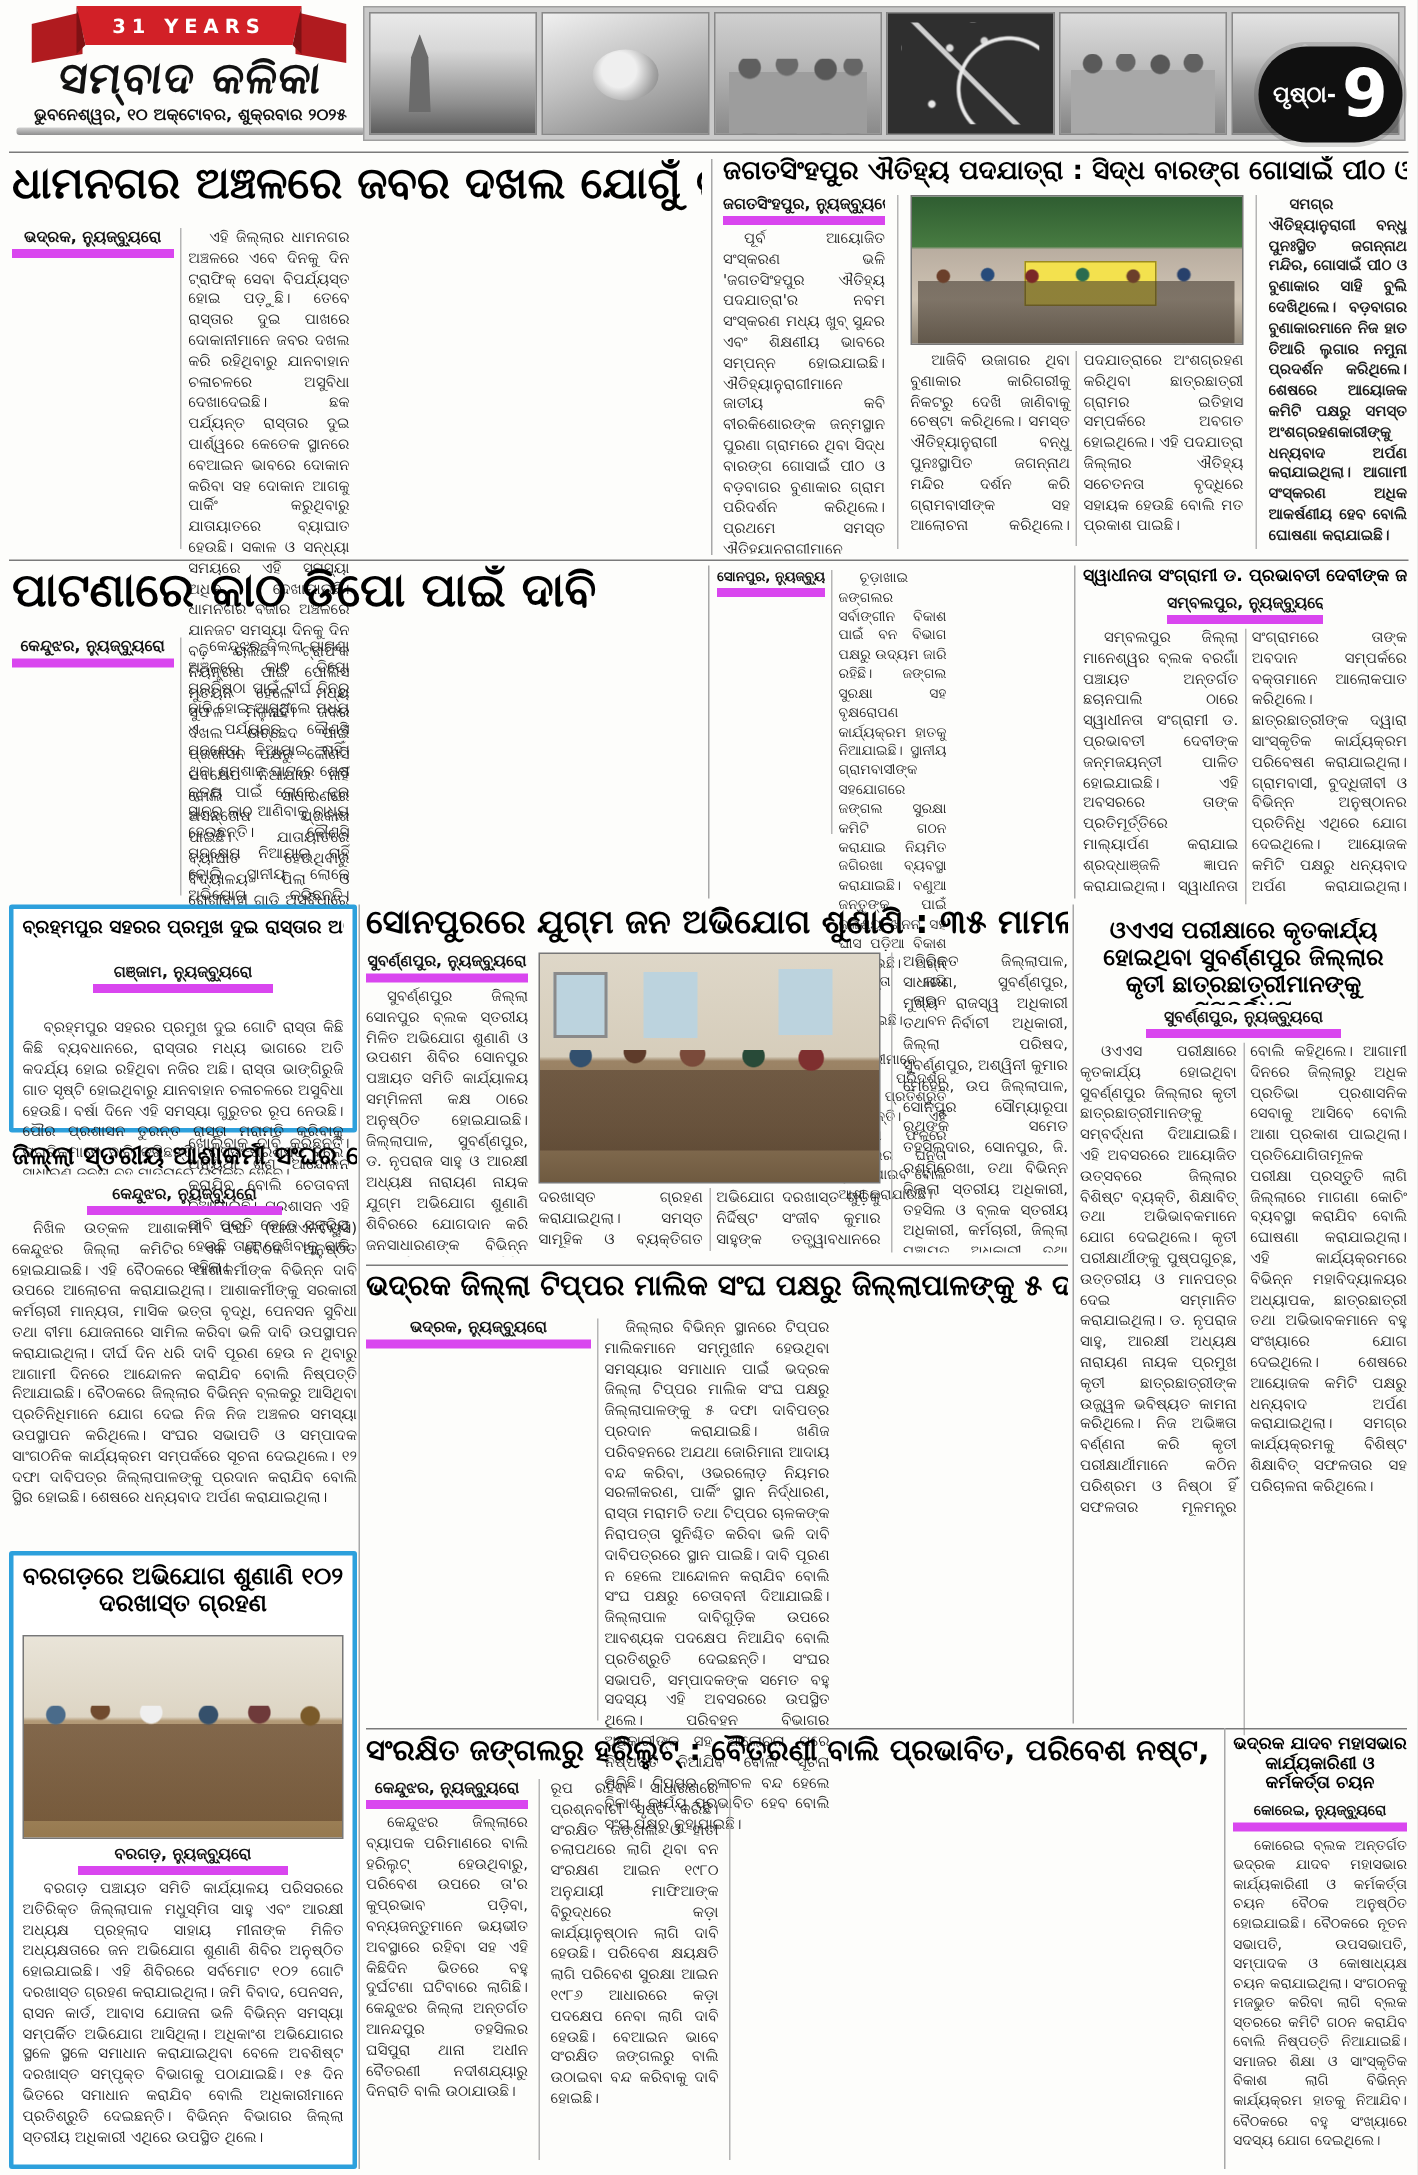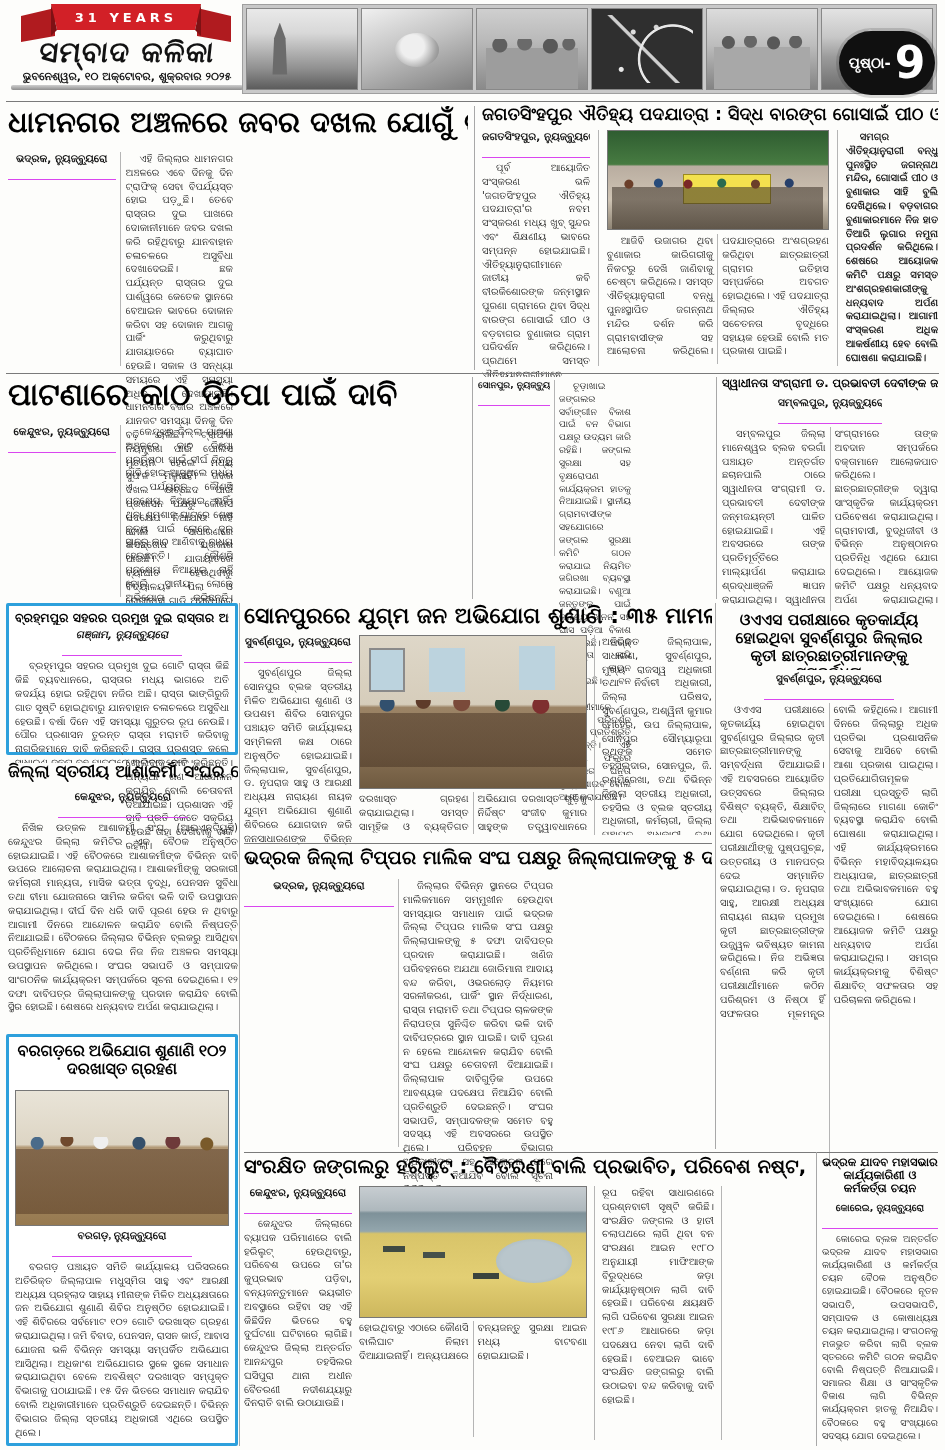--- a/index.html
+++ b/index.html
@@ -60,22 +60,22 @@
     position:absolute; right:10px; top:20px; width:96px; height:64px; background:#101010;
     border-radius:34px; color:#fff; display:flex; align-items:center; justify-content:center; gap:4px;
     box-shadow:0 0 0 3px rgba(16,16,16,.15);
     margin-top:11px;
   }
   .page-badge .lbl { font-size:15px; font-weight:bold; }
   .page-badge .num { font-size:44px; font-weight:bold; line-height:1; }
   
   .headline { font-weight:bold; color:#000; white-space:nowrap; overflow:hidden; line-height:1.15; }
   .headline.wrap { white-space:normal; }
-  .byline { font-weight:bold; font-size:10.5px; text-align:center; border-bottom:1px solid #d946ef;
-            padding-bottom:14px; margin-bottom:3px; white-space:nowrap; overflow:hidden; }
+  .byline { font-weight:bold; font-size:10.5px; text-align:center; border-bottom:6px solid #d946ef;
+            padding-bottom:2px; margin-bottom:3px; white-space:nowrap; overflow:hidden; }
   .body { font-size:10px; line-height:1.38; text-align:justify; color:#1c1c1c;
           text-indent:14px; overflow:hidden; }
   .cols2 { column-count:2; column-gap:9px; column-rule:1px solid #b5b5b5; }
   .cols3 { column-count:3; column-gap:9px; column-rule:1px solid #b5b5b5; }
   .cols4 { column-count:4; column-gap:10px; column-rule:1px solid #b5b5b5; }
   .vrule { position:absolute; width:1px; background:#a8a8a8; }
   .hrule { position:absolute; height:1px; background:#7a7a7a; }
   .abs { position:absolute; }
   .photo { border:1px solid #777; position:relative; overflow:hidden; }
   .bluebox { border:3px solid #2da0dc; border-radius:2px; background:#ffffff; padding:5px 6px; }
@@ -213,31 +213,31 @@
   <div class="vrule" style="left:716px; top:377px; height:222px;"></div>
 
   <div class="abs" style="left:722px; top:377px; width:216px; height:222px;">
     <div class="headline" style="font-size:11.5px; height:17px; text-align:center;">ସ୍ୱାଧୀନତା ସଂଗ୍ରାମୀ ଡ. ପ୍ରଭାବତୀ ଦେବୀଙ୍କ ଜନ୍ମଜୟନ୍ତୀ ପାଳିତ</div>
     <div class="byline" style="width:104px; margin:2px auto 3px;">ସମ୍ବଲପୁର, ନ୍ୟୁଜ୍ବ୍ୟୁରୋ</div>
     <div class="cols2 body" style="height:184px;">ସମ୍ବଲପୁର ଜିଲ୍ଲା ମାନେଶ୍ୱର ବ୍ଲକ ବରଗାଁ ପଞ୍ଚାୟତ ଅନ୍ତର୍ଗତ ଛଚାନପାଲି ଠାରେ ସ୍ୱାଧୀନତା ସଂଗ୍ରାମୀ ଡ. ପ୍ରଭାବତୀ ଦେବୀଙ୍କ ଜନ୍ମଜୟନ୍ତୀ ପାଳିତ ହୋଇଯାଇଛି। ଏହି ଅବସରରେ ତାଙ୍କ ପ୍ରତିମୂର୍ତ୍ତିରେ ମାଲ୍ୟାର୍ପଣ କରାଯାଇ ଶ୍ରଦ୍ଧାଞ୍ଜଳି ଜ୍ଞାପନ କରାଯାଇଥିଲା। ସ୍ୱାଧୀନତା ସଂଗ୍ରାମରେ ତାଙ୍କ ଅବଦାନ ସମ୍ପର୍କରେ ବକ୍ତାମାନେ ଆଲୋକପାତ କରିଥିଲେ। ଛାତ୍ରଛାତ୍ରୀଙ୍କ ଦ୍ୱାରା ସାଂସ୍କୃତିକ କାର୍ଯ୍ୟକ୍ରମ ପରିବେଷଣ କରାଯାଇଥିଲା। ଗ୍ରାମବାସୀ, ବୁଦ୍ଧିଜୀବୀ ଓ ବିଭିନ୍ନ ଅନୁଷ୍ଠାନର ପ୍ରତିନିଧି ଏଥିରେ ଯୋଗ ଦେଇଥିଲେ। ଆୟୋଜକ କମିଟି ପକ୍ଷରୁ ଧନ୍ୟବାଦ ଅର୍ପଣ କରାଯାଇଥିଲା। ବିଶ୍ୱର ପ୍ରମୁଖ କାର୍ଯ୍ୟକ୍ରମକୁ ସଫଳତାର ସହ ପରିଚାଳନା କରିଥିଲେ।</div>
   </div>
 
   <div class="bluebox abs" style="left:6px; top:603px; width:232px; height:152px;">
     <div class="headline" style="font-size:12.5px; text-align:center;">ବ୍ରହ୍ମପୁର ସହରର ପ୍ରମୁଖ ଦୁଇ ରାସ୍ତାର ଅବସ୍ଥା ଶୋଚନୀୟ</div>
-    <div class="byline" style="width:120px; margin:3px auto;font-style:italic;">ଗଞ୍ଜାମ, ନ୍ୟୁଜ୍ବ୍ୟୁରୋ</div>
+    <div class="byline" style="width:120px; margin:17px auto;">ଗଞ୍ଜାମ, ନ୍ୟୁଜ୍ବ୍ୟୁରୋ</div>
     <div class="body" style="height:104px;">ବ୍ରହ୍ମପୁର ସହରର ପ୍ରମୁଖ ଦୁଇ ଗୋଟି ରାସ୍ତା କିଛି କିଛି ବ୍ୟବଧାନରେ, ରାସ୍ତାର ମଧ୍ୟ ଭାଗରେ ଅତି କଦର୍ଯ୍ୟ ହୋଇ ରହିଥିବା ନଜିର ଅଛି। ରାସ୍ତା ଭାଙ୍ଗିରୁଜି ଗାତ ସୃଷ୍ଟି ହୋଇଥିବାରୁ ଯାନବାହାନ ଚଳାଚଳରେ ଅସୁବିଧା ହେଉଛି। ବର୍ଷା ଦିନେ ଏହି ସମସ୍ୟା ଗୁରୁତର ରୂପ ନେଉଛି। ପୌର ପ୍ରଶାସନ ତୁରନ୍ତ ରାସ୍ତା ମରାମତି କରିବାକୁ ନାଗରିକମାନେ ଦାବି କରିଛନ୍ତି। ରାସ୍ତା ପ୍ରଶସ୍ତ କଲେ ସାଧାରଣ ଜନତା ବହୁ ମାତ୍ରାରେ ଉପକୃତ ହେବେ।</div>
   </div>
 
   <div class="abs" style="left:8px; top:762px; width:230px; height:268px;">
     <div class="headline" style="font-size:17px; height:26px; text-align:center;">ଜିଲ୍ଲା ସ୍ତରୀୟ ଆଶାକର୍ମୀ ସଂଘର ବୈଠକ</div>
     <div class="byline" style="width:130px; margin:2px auto 3px;">କେନ୍ଦୁଝର, ନ୍ୟୁଜ୍ବ୍ୟୁରୋ</div>
     <div class="body" style="height:214px;">ନିଖିଳ ଉତ୍କଳ ଆଶାକର୍ମୀ ସଂଘ (ଆଇଏନଟିୟୁସି) କେନ୍ଦୁଝର ଜିଲ୍ଲା କମିଟିର ଏକ ବୈଠକ ଅନୁଷ୍ଠିତ ହୋଇଯାଇଛି। ଏହି ବୈଠକରେ ଆଶାକର୍ମୀଙ୍କ ବିଭିନ୍ନ ଦାବି ଉପରେ ଆଲୋଚନା କରାଯାଇଥିଲା। ଆଶାକର୍ମୀଙ୍କୁ ସରକାରୀ କର୍ମଚାରୀ ମାନ୍ୟତା, ମାସିକ ଭତ୍ତା ବୃଦ୍ଧି, ପେନସନ ସୁବିଧା ତଥା ବୀମା ଯୋଜନାରେ ସାମିଲ କରିବା ଭଳି ଦାବି ଉପସ୍ଥାପନ କରାଯାଇଥିଲା। ଦୀର୍ଘ ଦିନ ଧରି ଦାବି ପୂରଣ ହେଉ ନ ଥିବାରୁ ଆଗାମୀ ଦିନରେ ଆନ୍ଦୋଳନ କରାଯିବ ବୋଲି ନିଷ୍ପତ୍ତି ନିଆଯାଇଛି। ବୈଠକରେ ଜିଲ୍ଲାର ବିଭିନ୍ନ ବ୍ଲକରୁ ଆସିଥିବା ପ୍ରତିନିଧିମାନେ ଯୋଗ ଦେଇ ନିଜ ନିଜ ଅଞ୍ଚଳର ସମସ୍ୟା ଉପସ୍ଥାପନ କରିଥିଲେ। ସଂଘର ସଭାପତି ଓ ସମ୍ପାଦକ ସାଂଗଠନିକ କାର୍ଯ୍ୟକ୍ରମ ସମ୍ପର୍କରେ ସୂଚନା ଦେଇଥିଲେ। ୧୨ ଦଫା ଦାବିପତ୍ର ଜିଲ୍ଲାପାଳଙ୍କୁ ପ୍ରଦାନ କରାଯିବ ବୋଲି ସ୍ଥିର ହୋଇଛି। ଶେଷରେ ଧନ୍ୟବାଦ ଅର୍ପଣ କରାଯାଇଥିଲା।</div>
   </div>
 
-  <div class="bluebox abs" style="left:6px; top:1034px; width:232px; height:412px;font-family:Liberation Serif, serif;">
+  <div class="bluebox abs" style="left:6px; top:1034px; width:232px; height:412px;">
     <div class="headline wrap" style="font-size:16px; text-align:center; height:46px;">ବରଗଡ଼ରେ ଅଭିଯୋଗ ଶୁଣାଣି ୧୦୨ ଦରଖାସ୍ତ ଗ୍ରହଣ</div>
     <div class="photo ph-office" style="width:214px; height:136px; margin:2px auto 4px;"></div>
     <div class="byline" style="width:140px; margin:0 auto 3px;">ବରଗଡ଼, ନ୍ୟୁଜ୍ବ୍ୟୁରୋ</div>
     <div class="body" style="height:196px;">ବରଗଡ଼ ପଞ୍ଚାୟତ ସମିତି କାର୍ଯ୍ୟାଳୟ ପରିସରରେ ଅତିରିକ୍ତ ଜିଲ୍ଲାପାଳ ମଧୁସ୍ମିତା ସାହୁ ଏବଂ ଆରକ୍ଷୀ ଅଧ୍ୟକ୍ଷ ପ୍ରହ୍ଲାଦ ସାହାୟ ମୀନାଙ୍କ ମିଳିତ ଅଧ୍ୟକ୍ଷତାରେ ଜନ ଅଭିଯୋଗ ଶୁଣାଣି ଶିବିର ଅନୁଷ୍ଠିତ ହୋଇଯାଇଛି। ଏହି ଶିବିରରେ ସର୍ବମୋଟ ୧୦୨ ଗୋଟି ଦରଖାସ୍ତ ଗ୍ରହଣ କରାଯାଇଥିଲା। ଜମି ବିବାଦ, ପେନସନ, ରାସନ କାର୍ଡ, ଆବାସ ଯୋଜନା ଭଳି ବିଭିନ୍ନ ସମସ୍ୟା ସମ୍ପର୍କିତ ଅଭିଯୋଗ ଆସିଥିଲା। ଅଧିକାଂଶ ଅଭିଯୋଗର ସ୍ଥଳେ ସ୍ଥଳେ ସମାଧାନ କରାଯାଇଥିବା ବେଳେ ଅବଶିଷ୍ଟ ଦରଖାସ୍ତ ସମ୍ପୃକ୍ତ ବିଭାଗକୁ ପଠାଯାଇଛି। ୧୫ ଦିନ ଭିତରେ ସମାଧାନ କରାଯିବ ବୋଲି ଅଧିକାରୀମାନେ ପ୍ରତିଶ୍ରୁତି ଦେଇଛନ୍ତି। ବିଭିନ୍ନ ବିଭାଗର ଜିଲ୍ଲା ସ୍ତରୀୟ ଅଧିକାରୀ ଏଥିରେ ଉପସ୍ଥିତ ଥିଲେ।</div>
   </div>
 
   <div class="vrule" style="left:239px; top:603px; height:843px;"></div>
 
   <div class="abs" style="left:244px; top:603px; width:468px; height:238px;">
     <div class="headline" style="font-size:22px; height:32px;">ସୋନପୁରରେ ଯୁଗ୍ମ ଜନ ଅଭିଯୋଗ ଶୁଣାଣି : ୩୫ ମାମଲା ପଞ୍ଜିକୃତ</div>
@@ -275,24 +275,20 @@
 
   <div class="hrule" style="left:244px; top:1152px; width:694px;"></div>
 
   <div class="abs" style="left:244px; top:1156px; width:568px; height:290px;">
     <div class="headline" style="font-size:19.5px; height:30px;">ସଂରକ୍ଷିତ ଜଙ୍ଗଲରୁ ହରିଲୁଟ୍ : ବୈତରଣୀ ବାଲି ପ୍ରଭାବିତ, ପରିବେଶ ନଷ୍ଟ, ବନ୍ୟଜନ୍ତୁ ଆତଙ୍କିତ, ବହୁ ଦୁର୍ଘଟଣା</div>
     <div style="display:flex; gap:7px; height:254px;">
       <div style="width:108px;">
         <div class="byline">କେନ୍ଦୁଝର, ନ୍ୟୁଜ୍ବ୍ୟୁରୋ</div>
         <div class="body" style="height:234px;">କେନ୍ଦୁଝର ଜିଲ୍ଲାରେ ବ୍ୟାପକ ପରିମାଣରେ ବାଲି ହରିଲୁଟ୍ ହେଉଥିବାରୁ, ପରିବେଶ ଉପରେ ତା'ର କୁପ୍ରଭାବ ପଡ଼ିବା, ବନ୍ୟଜନ୍ତୁମାନେ ଭୟଭୀତ ଅବସ୍ଥାରେ ରହିବା ସହ ଏହି କିଛିଦିନ ଭିତରେ ବହୁ ଦୁର୍ଘଟଣା ଘଟିବାରେ ଲାଗିଛି। କେନ୍ଦୁଝର ଜିଲ୍ଲା ଅନ୍ତର୍ଗତ ଆନନ୍ଦପୁର ତହସିଲର ଘସିପୁରା ଥାନା ଅଧୀନ ବୈତରଣୀ ନଦୀଶଯ୍ୟାରୁ ଦିନରାତି ବାଲି ଉଠାଯାଉଛି।</div>
       </div>
-      <div style="width:228px;">
-        <div class="photo ph-river" style="width:228px; height:132px;"></div>
-        <div class="cols2 body" style="height:116px; margin-top:3px; text-indent:0;">ହୋଇଥିବାରୁ ଏଠାରେ କୌଣସି ବାଲିଘାଟ ନିଲାମ ଦିଆଯାଇନାହିଁ। ଅନ୍ୟପକ୍ଷରେ ବନ୍ୟଜନ୍ତୁ ସୁରକ୍ଷା ଆଇନ ମଧ୍ୟ ବାଟବଣା ହୋଇଯାଇଛି।</div>
-      </div>
       <div style="width:1px; background:#b5b5b5;"></div>
       <div class="body" style="width:112px; height:254px; text-indent:0;">ରୂପ ରହିବା ସାଧାରଣରେ ପ୍ରଶ୍ନବାଚୀ ସୃଷ୍ଟି କରିଛି। ସଂରକ୍ଷିତ ଜଙ୍ଗଲ ଓ ହାତୀ ଚଲାପଥରେ ଲାଗି ଥିବା ବନ ସଂରକ୍ଷଣ ଆଇନ ୧୯୮୦ ଅନୁଯାୟୀ ମାଫିଆଙ୍କ ବିରୁଦ୍ଧରେ କଡ଼ା କାର୍ଯ୍ୟାନୁଷ୍ଠାନ ଲାଗି ଦାବି ହେଉଛି। ପରିବେଶ କ୍ଷୟକ୍ଷତି ଲାଗି ପରିବେଶ ସୁରକ୍ଷା ଆଇନ ୧୯୮୬ ଆଧାରରେ କଡ଼ା ପଦକ୍ଷେପ ନେବା ଲାଗି ଦାବି ହେଉଛି। ବେଆଇନ ଭାବେ ସଂରକ୍ଷିତ ଜଙ୍ଗଲରୁ ବାଲି ଉଠାଇବା ବନ୍ଦ କରିବାକୁ ଦାବି ହୋଇଛି।</div>
       <div style="width:1px; background:#b5b5b5;"></div>
     </div>
   </div>
 
   <div class="vrule" style="left:816px; top:1152px; height:294px;"></div>
 
   <div class="abs" style="left:822px; top:1156px; width:116px; height:290px;">
     <div class="headline wrap" style="font-size:11.5px; text-align:center; height:44px;">ଭଦ୍ରକ ଯାଦବ ମହାସଭାର କାର୍ଯ୍ୟକାରିଣୀ ଓ କର୍ମକର୍ତ୍ତା ଚୟନ</div>

